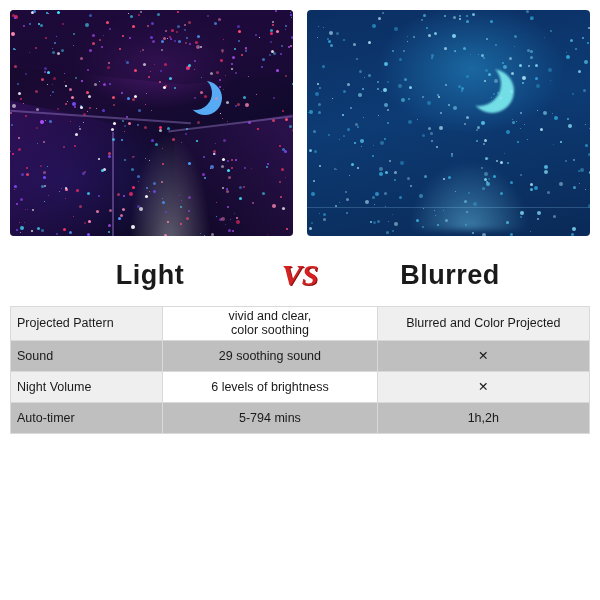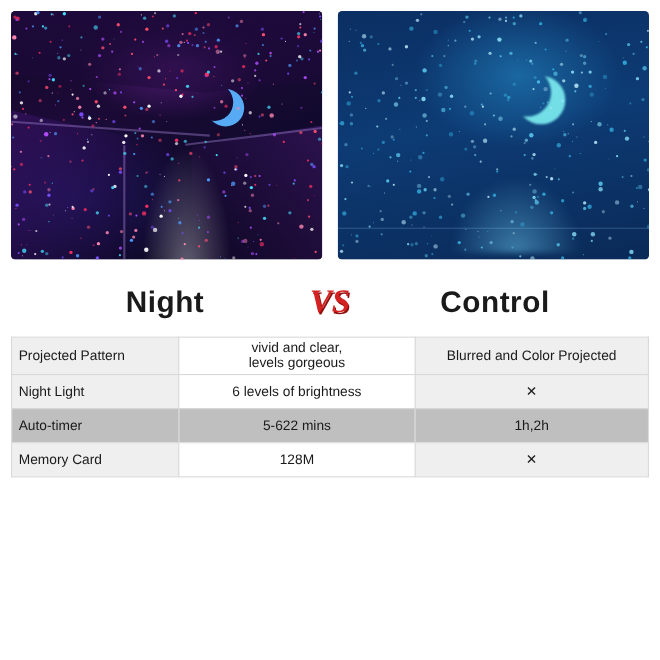--- a/index.html
+++ b/index.html
@@ -916,46 +916,46 @@
           <div class="st" style="width: 3px; height: 3px; left: 65.8265%; top: 73.1726%; background: rgb(55, 182, 232); opacity: 0.84; filter: blur(0.4px);"></div>
           <div class="st" style="width: 4px; height: 4px; left: 83.7813%; top: 70.9371%; background: rgb(143, 232, 255); opacity: 0.7; filter: blur(0.4px);"></div>
           <div class="st" style="width: 2px; height: 2px; left: 48.3153%; top: 2.00917%; background: rgb(143, 232, 255); opacity: 0.66; filter: blur(0.4px);"></div>
           <div class="st" style="width: 2px; height: 2px; left: 56.0335%; top: 88.9198%; background: rgb(189, 239, 255); opacity: 0.41; filter: blur(0.4px);"></div>
           <div class="st" style="width: 3px; height: 3px; left: 77.6149%; top: 17.1626%; background: rgb(189, 239, 255); opacity: 0.36; filter: blur(0.4px);"></div>
         </div>
     </div>
   </div>
 
   <div class="vs-band">
-    <div class="vs-side">Night</div>
-    <div class="vs-side">Control</div>
+    <div class="vs-side">Light</div>
+    <div class="vs-side">Blurred</div>
     <div class="vs-mark">VS</div>
   </div>
 
   <table class="table">
     <tbody id="table-body">
         <tr class="plain">
           <td class="c-feature">Projected Pattern</td>
           <td class="c-ours twoline">
             <div>vivid and clear,</div>
-            <div>levels gorgeous</div>
+            <div>color soothing</div>
           </td>
           <td class="c-others">Blurred and Color Projected</td>
         </tr>
+        <tr class="shade">
+          <td class="c-feature">Sound</td>
+          <td class="c-ours">29 soothing sound</td>
+          <td class="c-others mark-x">✕</td>
+        </tr>
         <tr class="plain">
-          <td class="c-feature">Night  Light</td>
+          <td class="c-feature">Night  Volume</td>
           <td class="c-ours">6 levels of brightness</td>
           <td class="c-others mark-x">✕</td>
         </tr>
         <tr class="shade">
           <td class="c-feature">Auto-timer</td>
-          <td class="c-ours">5-622 mins</td>
+          <td class="c-ours">5-794 mins</td>
           <td class="c-others">1h,2h</td>
-        </tr>
-        <tr class="plain">
-          <td class="c-feature">Memory Card</td>
-          <td class="c-ours">128M</td>
-          <td class="c-others mark-x">✕</td>
         </tr>
       </tbody>
   </table>
 
 </div>
 
 </body></html>

